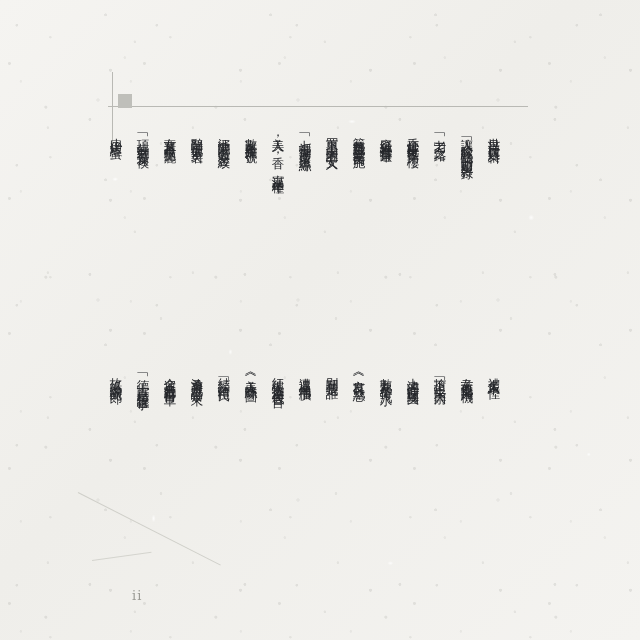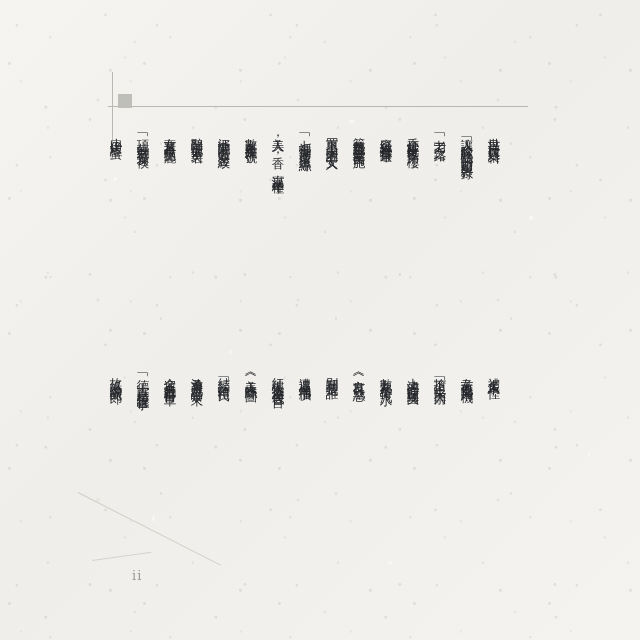--- a/index.html
+++ b/index.html
@@ -134,21 +134,21 @@
     height: 230px;
   }
   #block-lower .vline {
     font-size: 12.5px;
     margin-left: 14.5px;
   }
   
   #folio {
     position: absolute;
     left: 132px;
-    top: 568px;
+    top: 588px;
     font-family: "DejaVu Serif", serif;
     font-size: 13px;
     color: #9a9a94;
     letter-spacing: 1px;
   }
 </style>
 </head>
 <body>
 
 <div id="page">

